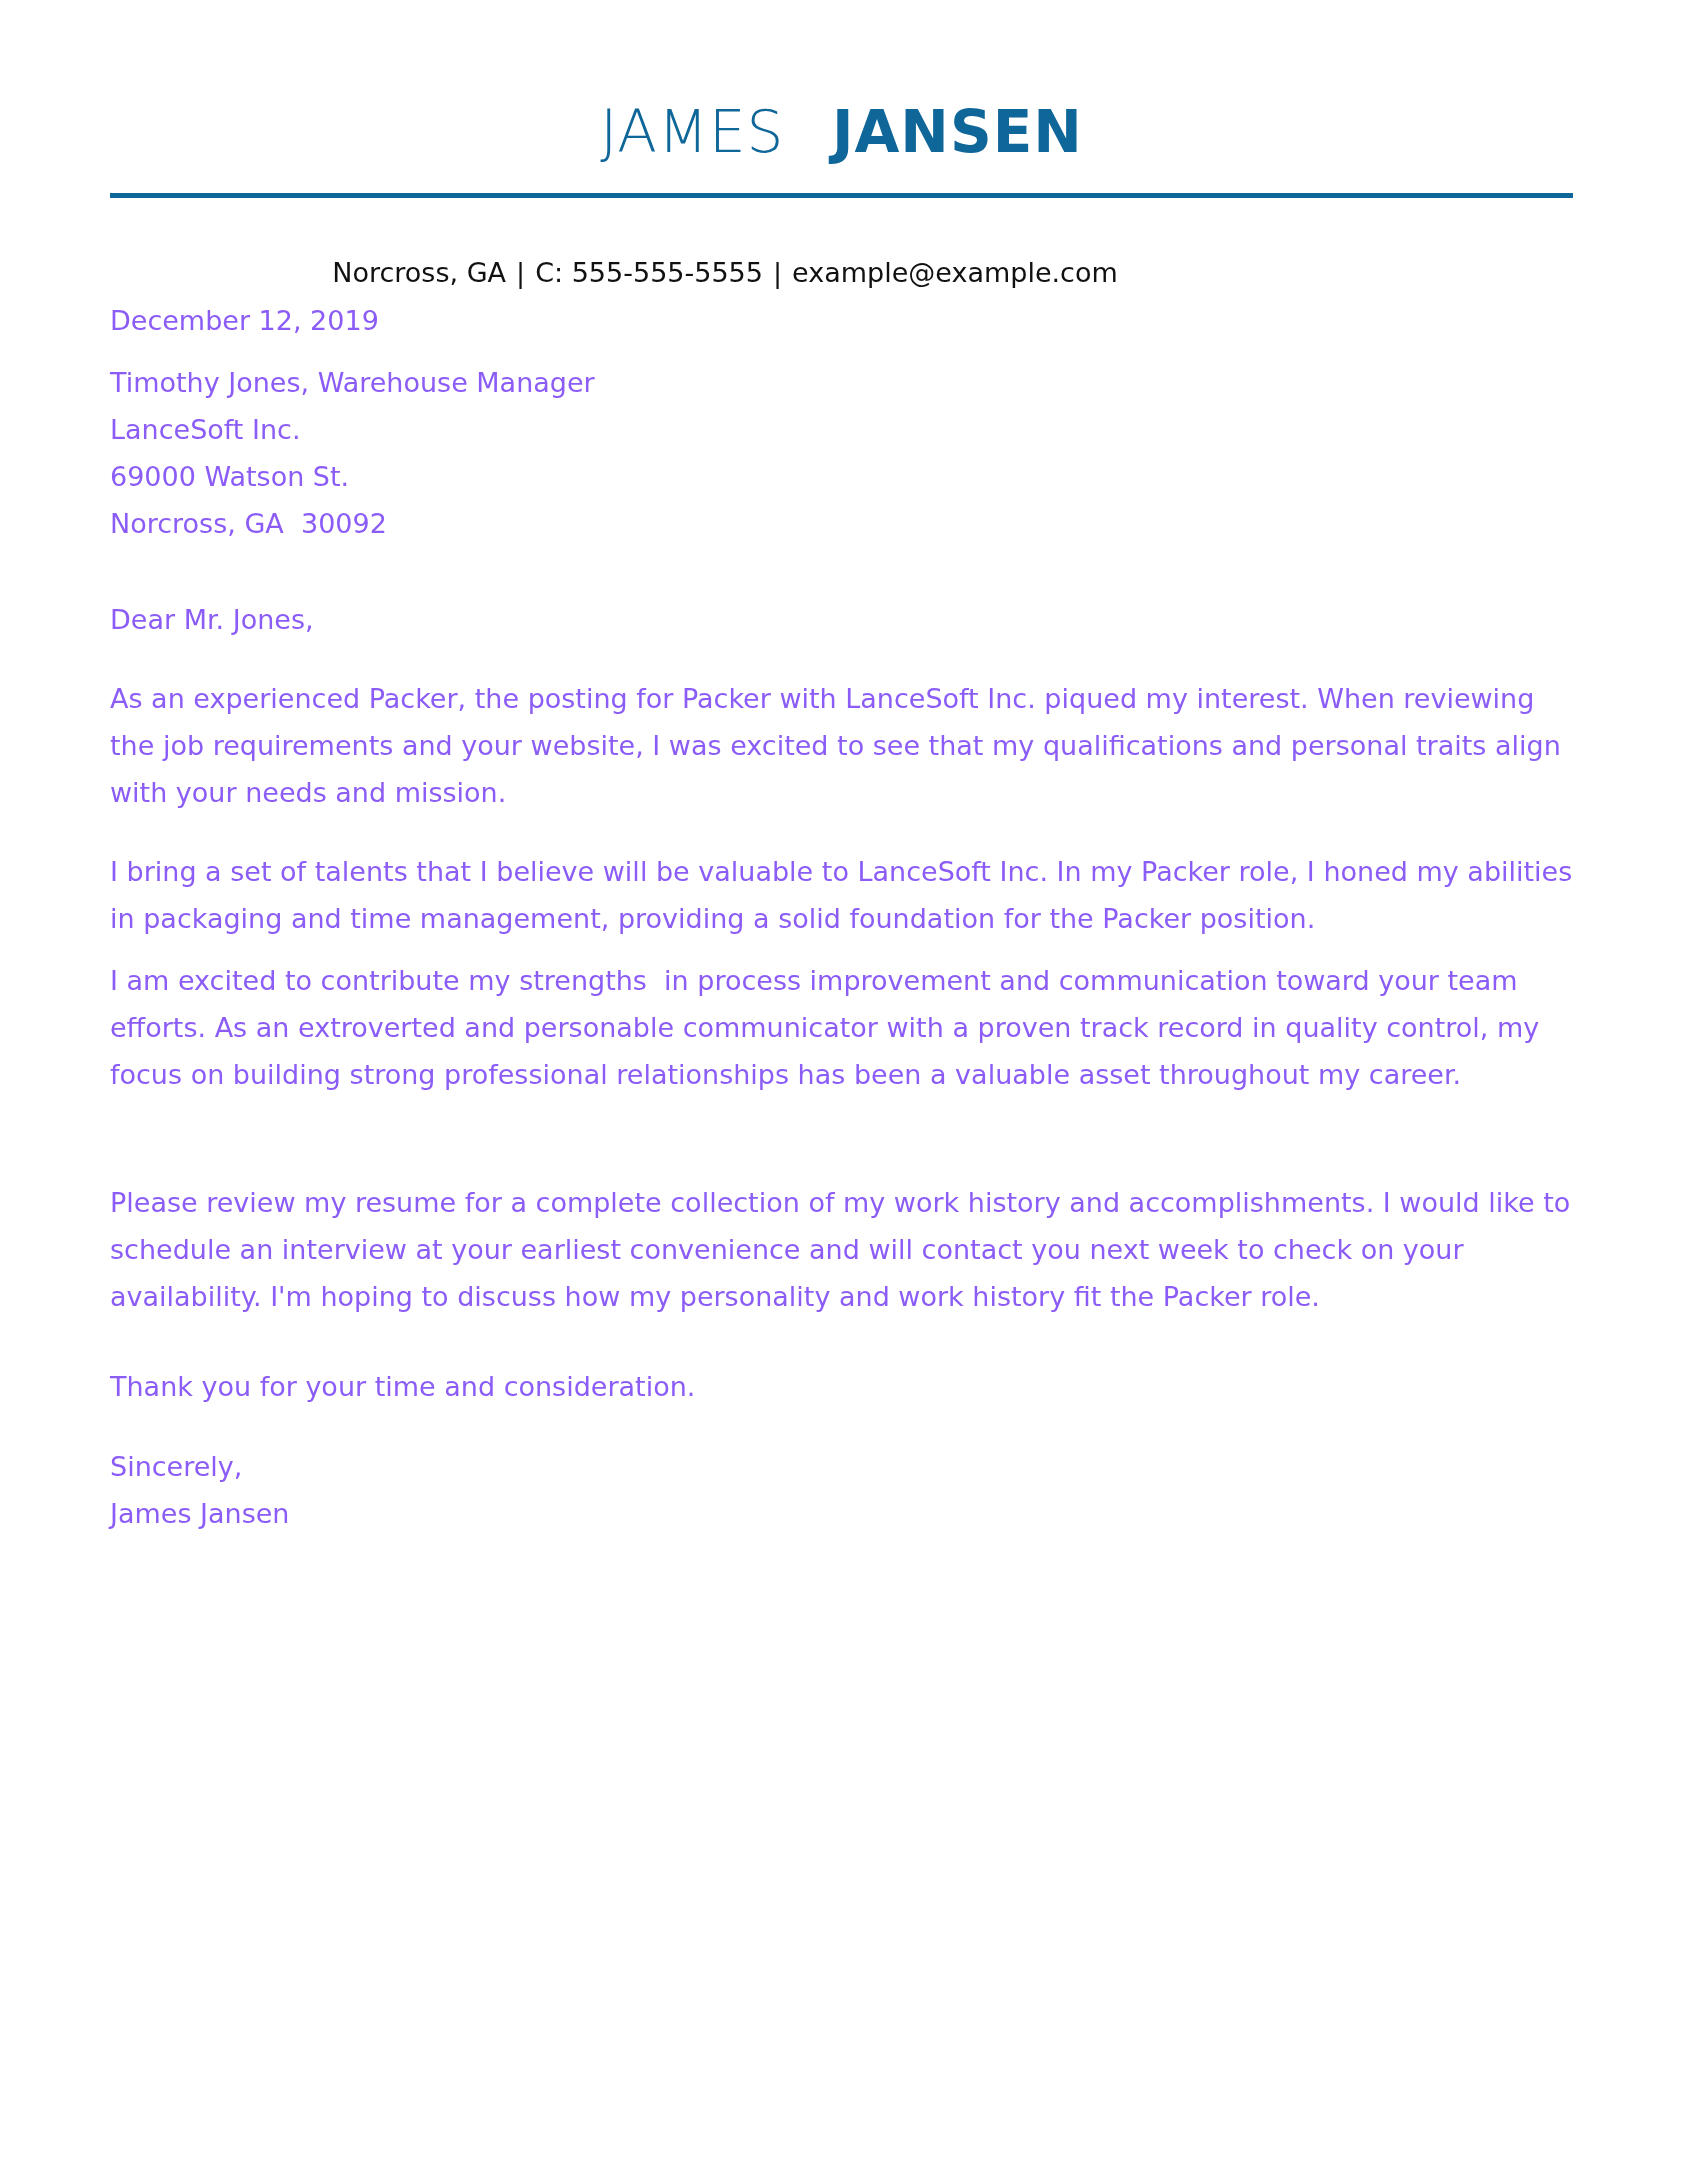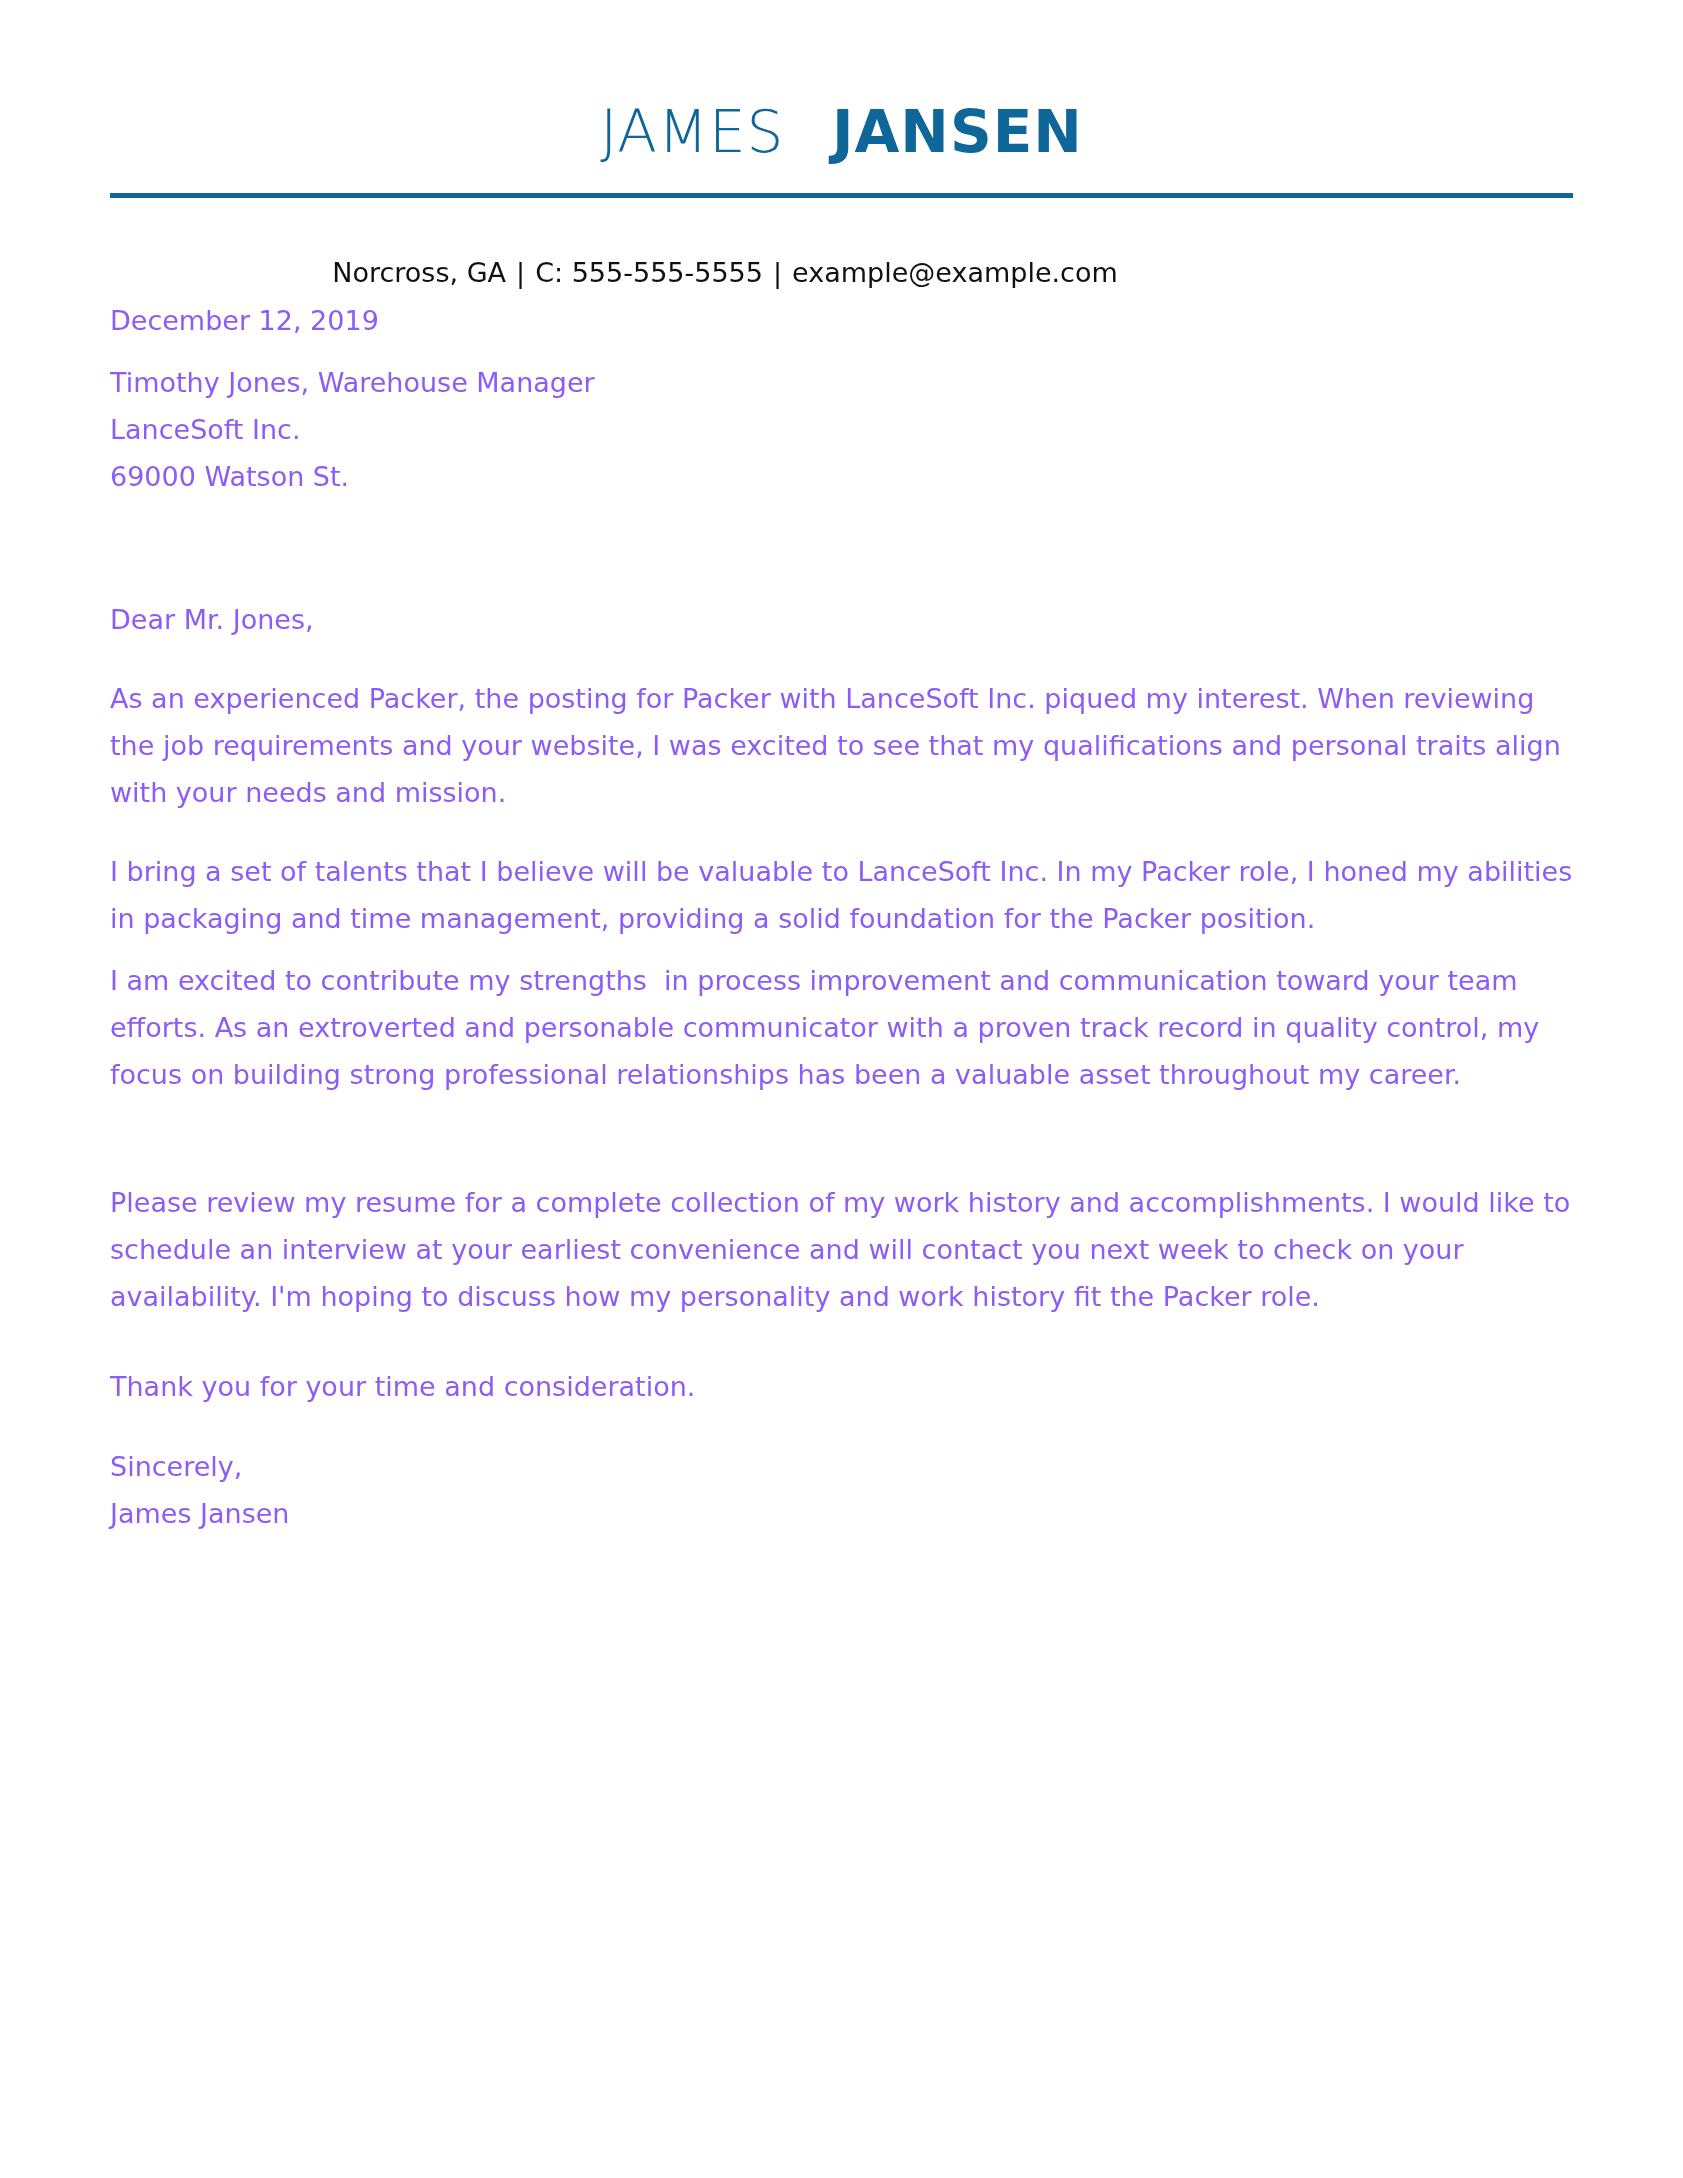--- a/index.html
+++ b/index.html
@@ -38,20 +38,21 @@
   <div class="contact">
     <span>Norcross, GA</span><span class="sep">|</span><span>C: 555-555-5555</span><span class="sep">|</span><span>example@example.com</span>
   </div>
 
   <div class="block date">December 12, 2019</div>
 
   <div class="block recipient">
     <p>Timothy Jones, Warehouse Manager</p>
     <p>LanceSoft Inc.</p>
     <p>69000 Watson St.</p>
+    <p style="white-space: pre;">Norcross, GA  30092</p>
   </div>
 
   <div class="block para1">As an experienced Packer, the posting for Packer with LanceSoft Inc. piqued my interest. When reviewing the job requirements and your website, I was excited to see that my qualifications and personal traits align with your needs and mission.</div>
 
   <div class="block salutation">Dear Mr. Jones,</div>
   <div class="block para2">I bring a set of talents that I believe will be valuable to LanceSoft Inc. In my Packer role, I honed my abilities in packaging and time management, providing a solid foundation for the Packer position.</div>
   <div class="block para4">Please review my resume for a complete collection of my work history and accomplishments. I would like to schedule an interview at your earliest convenience and will contact you next week to check on your availability. I'm hoping to discuss how my personality and work history fit the Packer role.</div>
   <div class="block para3" style="white-space: pre-wrap;">I am excited to contribute my strengths  in process improvement and communication toward your team efforts. As an extroverted and personable communicator with a proven track record in quality control, my focus on building strong professional relationships has been a valuable asset throughout my career.</div>
 
   <div class="block closing-thanks">Thank you for your time and consideration.</div>

